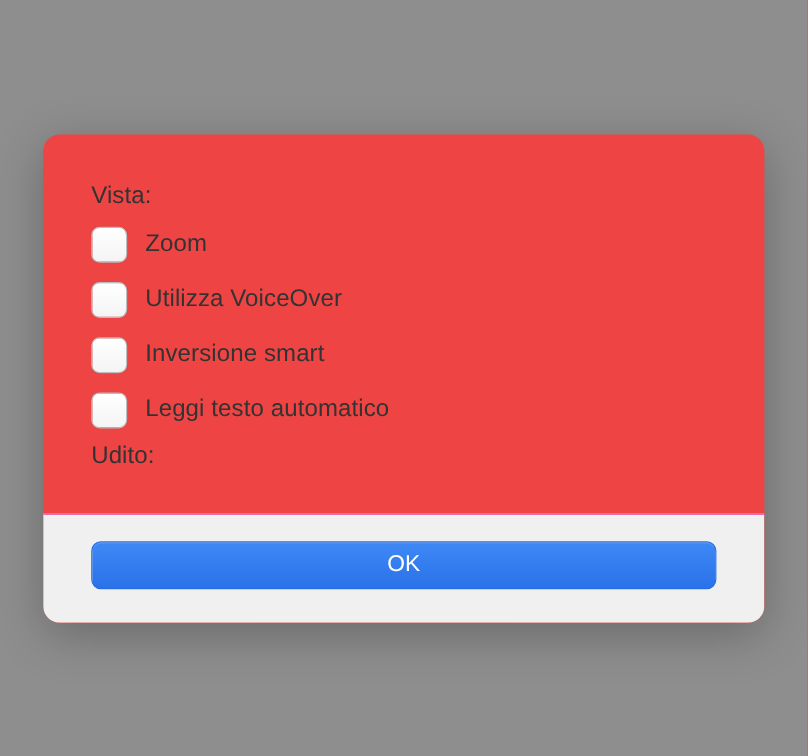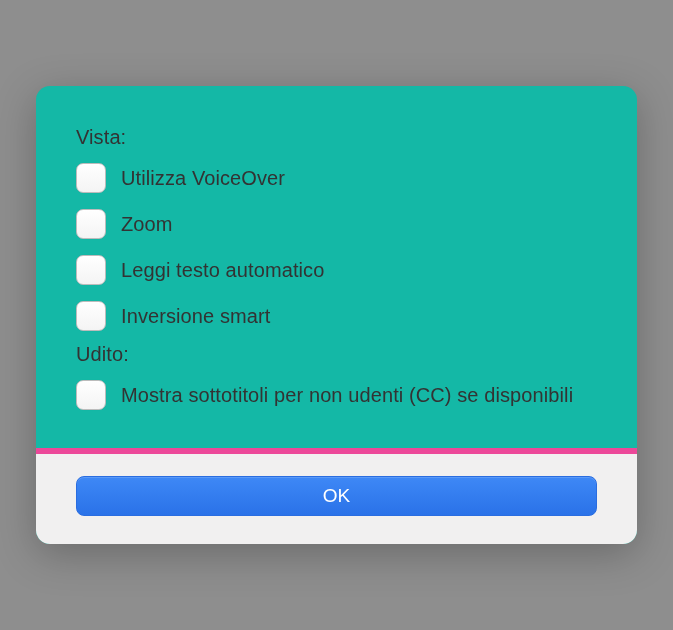--- a/index.html
+++ b/index.html
@@ -11,21 +11,21 @@
       padding: 0;
       background: #8e8e8e;
       font-family: -apple-system, "Helvetica Neue", Helvetica, Arial, sans-serif;
       width: 673px;
       height: 630px;
       display: flex;
       align-items: center;
       justify-content: center;
     }
     .dialog {
-      background: #14b8a6;
+      background: #ef4444;
       border-radius: 14px;
       width: 601px;
       box-shadow: 0 10px 40px rgba(0,0,0,0.25);
       overflow: hidden;
     }
     .content {
       padding: 40px 40px 30px 40px;
     }
     .section-label {
       font-size: 20px;
@@ -55,21 +55,21 @@
     .checkbox-label {
       font-size: 20px;
       color: #333;
       letter-spacing: 0.1px;
     }
     .footer {
       background: #f1f0f0;
       padding: 22px 40px 28px 40px;
       display: flex;
       gap: 22px;
-      border-top: 6px solid #ec4899;
+      border-top: 1px solid #ec4899;
     }
     .btn {
       flex: 1;
       height: 40px;
       border-radius: 8px;
       font-size: 19px;
       cursor: pointer;
       display: flex;
       align-items: center;
       justify-content: center;
@@ -91,44 +91,40 @@
 </head>
 <body>
 
 <div class="dialog">
   <div class="content">
 
     <div class="section-label">Vista:</div>
 
     <div class="checkbox-row">
       <div class="checkbox"></div>
+      <div class="checkbox-label">Zoom</div>
+    </div>
+
+    <div class="checkbox-row">
+      <div class="checkbox"></div>
       <div class="checkbox-label">Utilizza VoiceOver</div>
     </div>
 
     <div class="checkbox-row">
       <div class="checkbox"></div>
-      <div class="checkbox-label">Zoom</div>
+      <div class="checkbox-label">Inversione smart</div>
     </div>
 
     <div class="checkbox-row">
       <div class="checkbox"></div>
       <div class="checkbox-label">Leggi testo automatico</div>
     </div>
 
-    <div class="checkbox-row">
-      <div class="checkbox"></div>
-      <div class="checkbox-label">Inversione smart</div>
-    </div>
-
     <div class="section-label second">Udito:</div>
 
 
-    <div class="checkbox-row">
-      <div class="checkbox"></div>
-      <div class="checkbox-label">Mostra sottotitoli per non udenti (CC) se disponibili</div>
-    </div>
 
   </div>
 
   <div class="footer">
     <div class="btn btn-primary">OK</div>
   </div>
 </div>
 
 </body></html>

